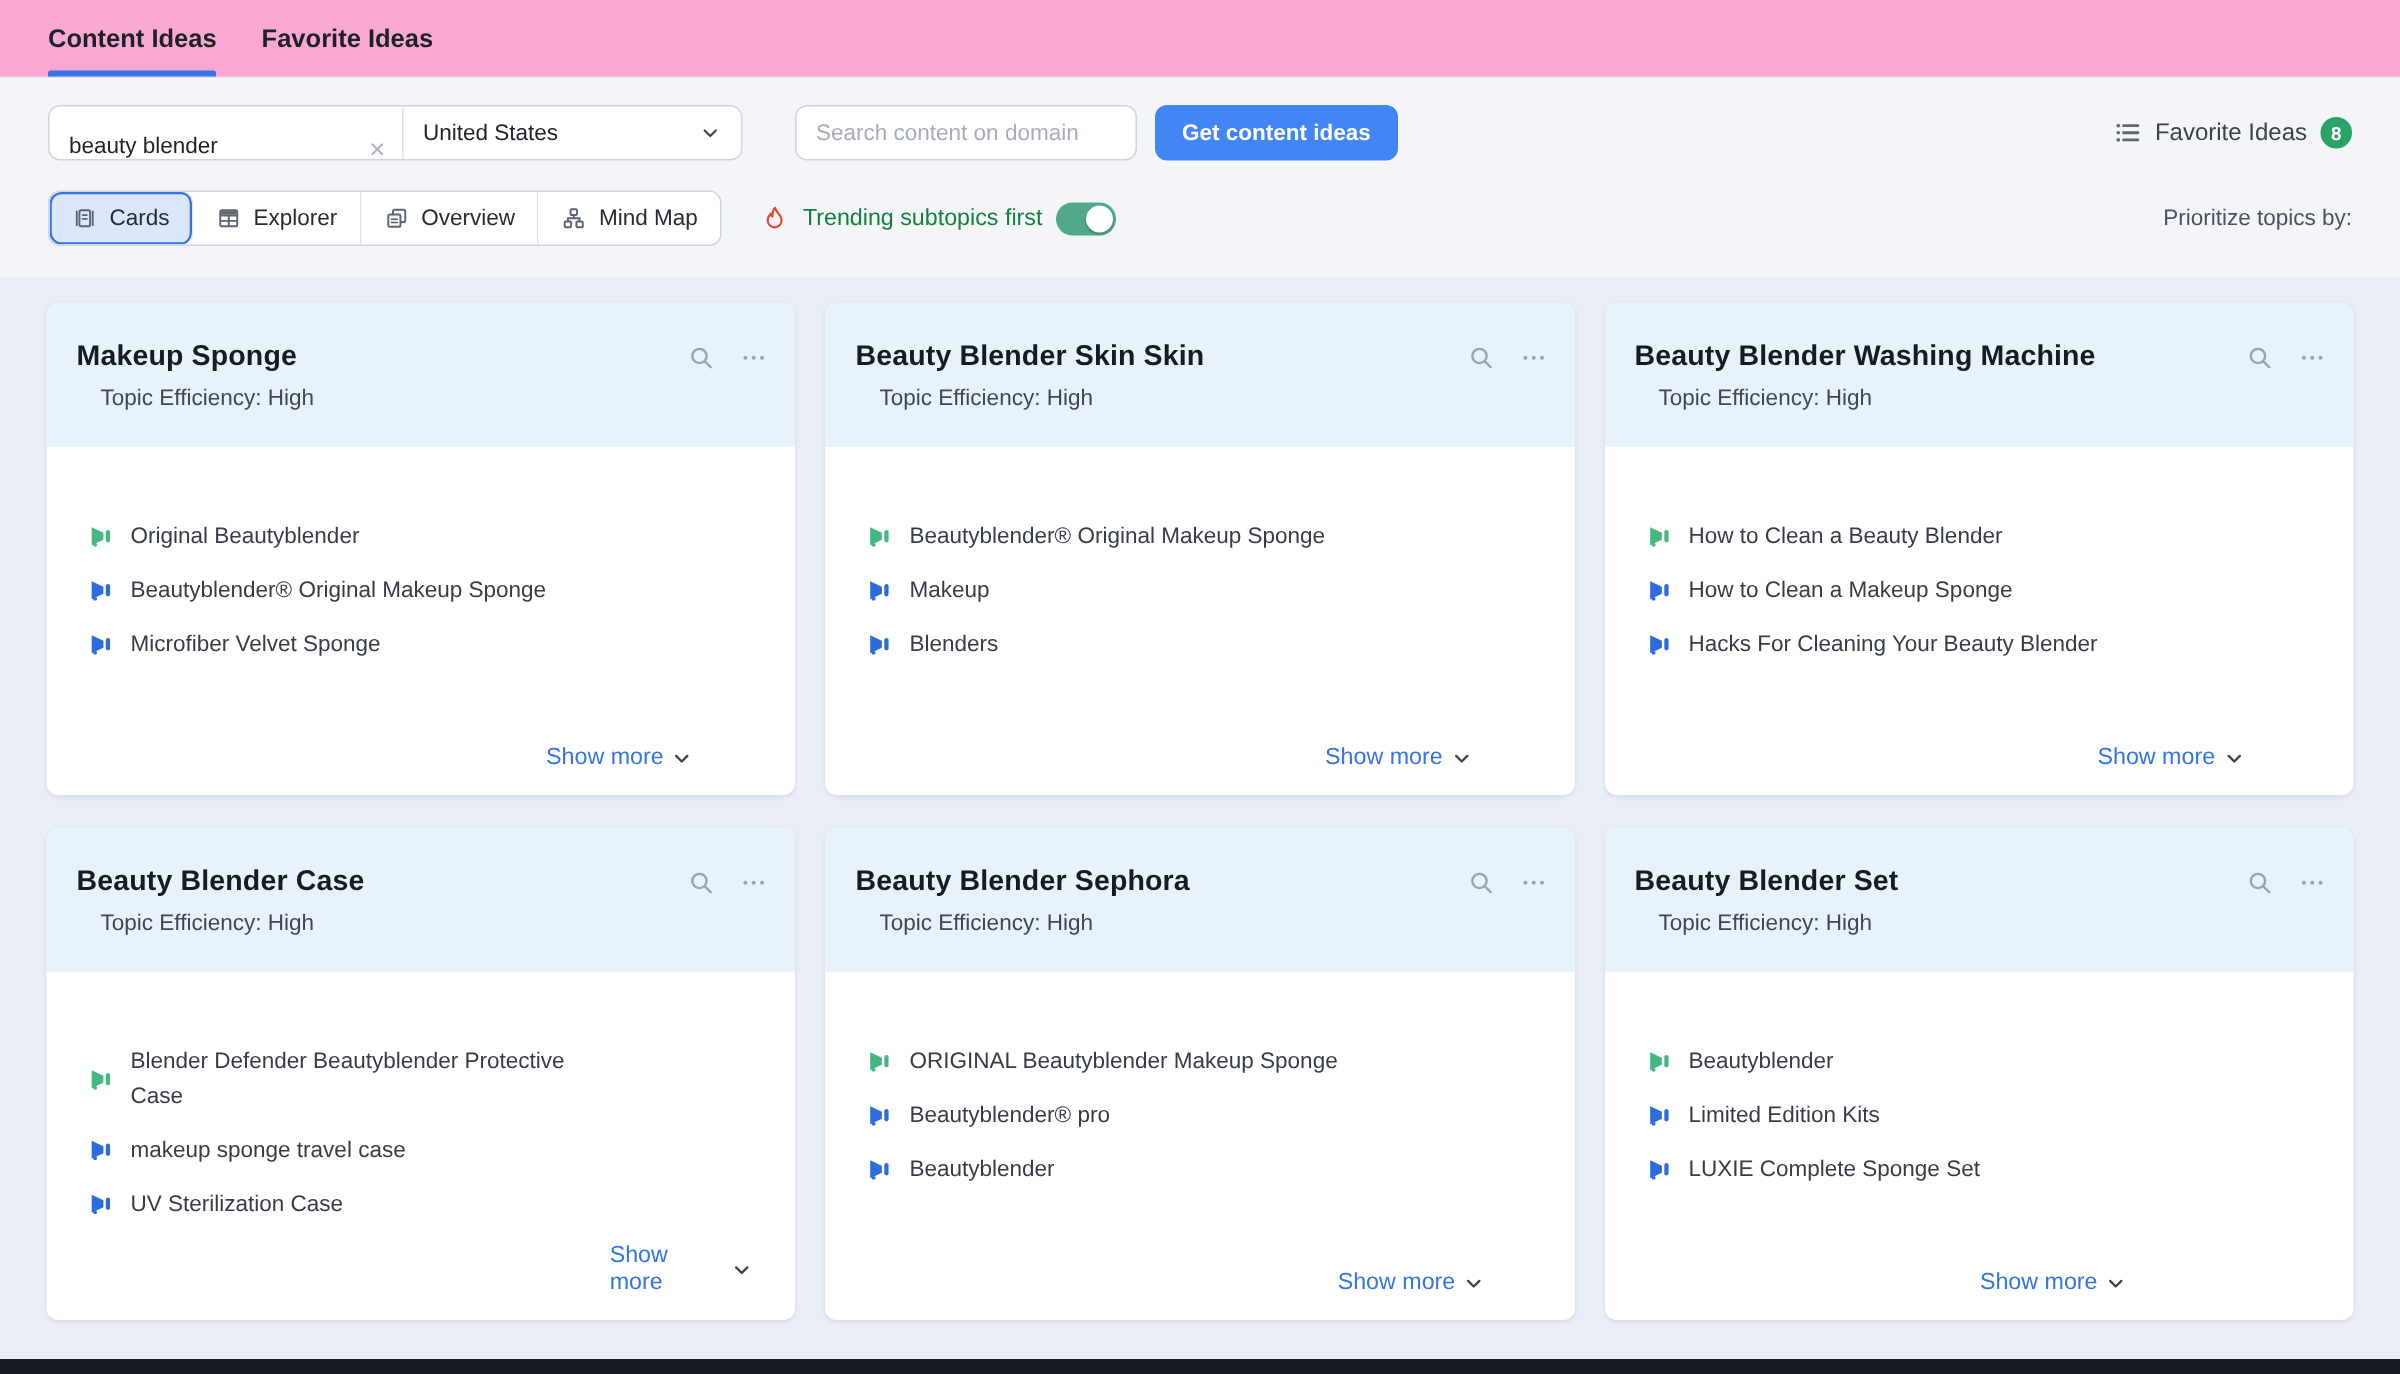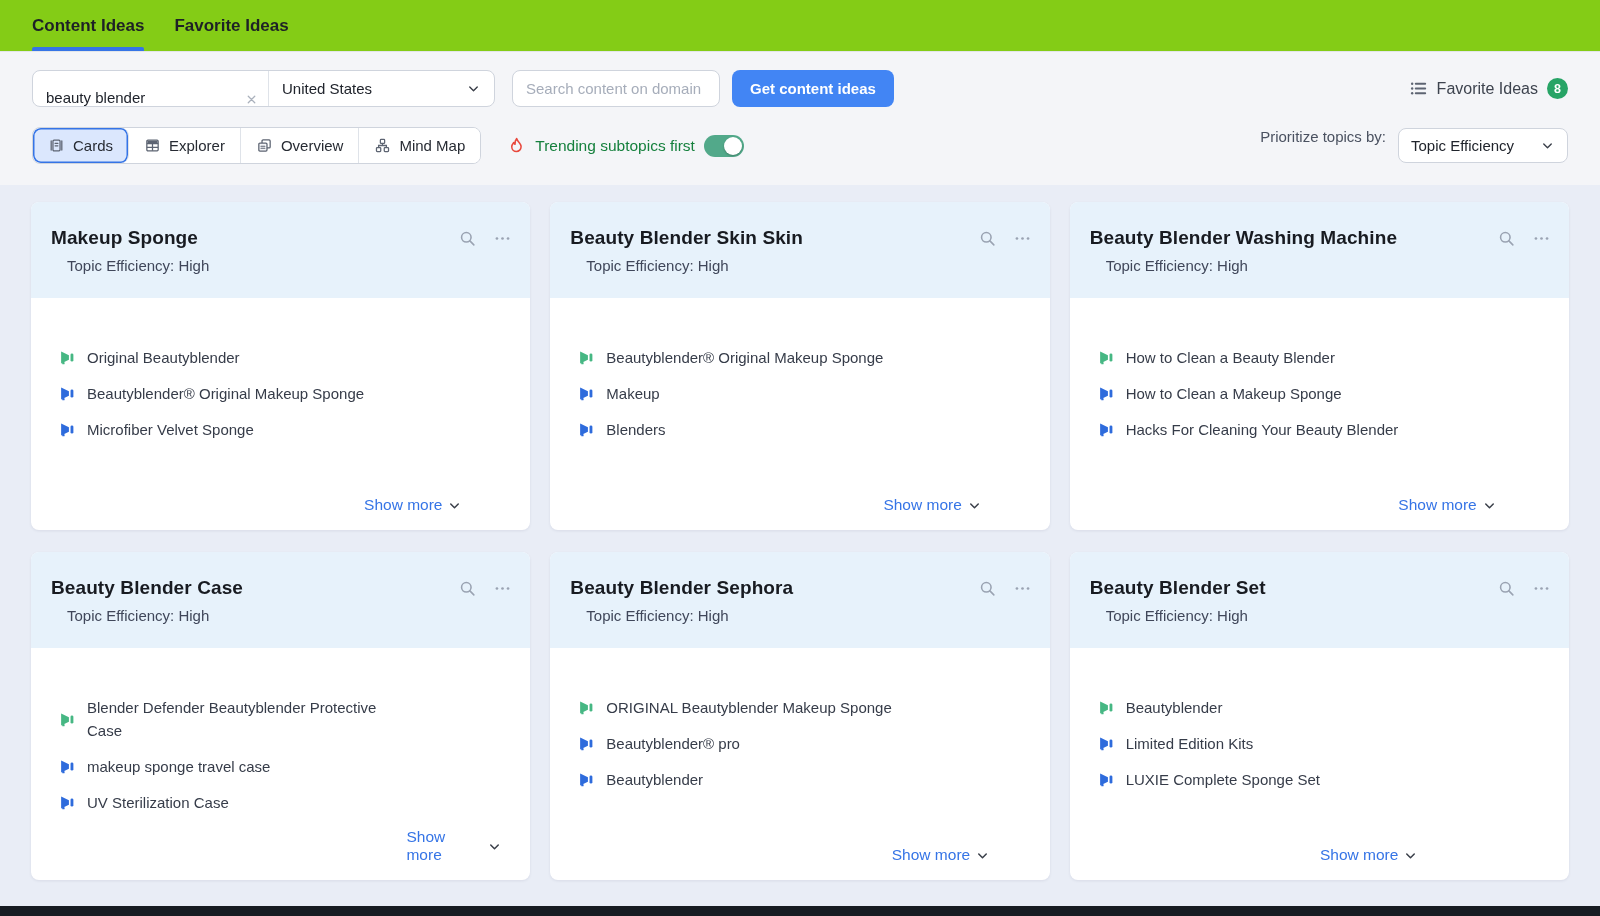--- a/index.html
+++ b/index.html
@@ -15,37 +15,37 @@
     --filter-bg:#f4f5f8;
     --title-dark:#181b21;
     --text-body:#3c4250;
     --text-muted:#6b7280;
   }
   *{box-sizing:border-box;margin:0;padding:0;}
   html,body{width:1600px;height:916px;overflow:hidden;}
   body{font-family:"Liberation Sans","DejaVu Sans",sans-serif;background:#fff;display:flex;flex-direction:column;}
 
   
-  .tabbar{height:52px;background:#84cc16;border-bottom:1px solid #e3e6ea;display:flex;align-items:stretch;padding:0 32px;gap:30px;flex:none;}
+  .tabbar{height:52px;background:#f9a8d4;border-bottom:1px solid #e3e6ea;display:flex;align-items:stretch;padding:0 32px;gap:30px;flex:none;}
   .tab{position:relative;display:flex;align-items:center;font-size:17px;font-weight:600;color:#1e2126;cursor:pointer;}
   .tab.active::after{content:"";position:absolute;left:0;right:0;bottom:0;height:4px;background:var(--accent-blue);border-radius:2px 2px 0 0;}
 
   
   .filters{background:var(--filter-bg);padding:18px 32px 21px;flex:none;}
   .filter-row{display:flex;align-items:center;height:37px;}
   .filter-row + .filter-row{margin-top:20px;}
 
   .search-group{display:flex;height:37px;width:463px;background:#fff;border:1px solid #cfd4dd;border-radius:8px;overflow:hidden;}
   .kw-wrap{display:flex;align-items:flex-end;flex:1;padding:0 10px 0 13px;border-right:1px solid #dfe3e9;}
   .kw-wrap input{border:none;outline:none;flex:1;font-size:15px;color:#20242c;font-family:inherit;background:transparent;min-width:0;}
   .clear-x{color:#aab1bc;font-size:14px;cursor:pointer;flex:none;display:flex;align-items:center;}
   .country{display:flex;align-items:center;justify-content:space-between;width:232px;padding:0 13px;cursor:pointer;font-size:15px;color:#20242c;}
   .chev{flex:none;display:flex;align-items:center;color:#3a3f49;}
 
-  .domain-input{margin-left:17px;width:208px;height:37px;border:1px solid #cfd4dd;border-radius:8px;background:#fff;padding:0 13px;font-size:15px;color:#20242c;outline:none;font-family:inherit;}
+  .domain-input{margin-left:35px;width:228px;height:37px;border:1px solid #cfd4dd;border-radius:8px;background:#fff;padding:0 13px;font-size:15px;color:#20242c;outline:none;font-family:inherit;}
   .domain-input::placeholder{color:#a6adba;}
 
   .get-ideas-btn{margin-left:12px;height:37px;padding:0 18px;background:var(--button-blue);color:#fff;border:none;border-radius:8px;font-size:15px;font-weight:600;font-family:inherit;cursor:pointer;}
 
   .spacer{flex:1;}
 
   .fav-btn{display:flex;align-items:center;gap:9px;cursor:pointer;color:#3d434e;font-size:16px;}
   .fav-badge{width:21px;height:21px;border-radius:50%;background:var(--badge-green);color:#fff;font-size:12.5px;font-weight:600;display:flex;align-items:center;justify-content:center;}
 
   .segmented{display:flex;height:37px;background:#fff;border:1px solid #cfd4dd;border-radius:8px;overflow:hidden;}
@@ -192,28 +192,20 @@
       <span class="trend-label">Trending subtopics first</span>
       <div class="switch on">
         <div class="knob"></div>
       </div>
     </div>
 
     <div class="spacer"></div>
 
     <div class="prioritize">
       <span class="prioritize-label">Prioritize topics by:</span>
-      <div class="prioritize-select">
-        <span>Topic Efficiency</span>
-        <span class="chev">
-          <svg viewBox="0 0 24 24" width="15" height="15">
-              <path d="M6 9.5l6 6 6-6" stroke="currentColor" stroke-width="2.2" fill="none" stroke-linecap="round" stroke-linejoin="round"></path>
-            </svg>
-        </span>
-      </div>
     </div>
   </div>
 </div>
 
 <div class="cards-area">
   <div class="cards-grid" id="cards-grid">
       <div class="card">
     <div class="card-header">
       <div class="card-title">Makeup Sponge</div>
       <div class="card-sub">Topic Efficiency: High</div>

